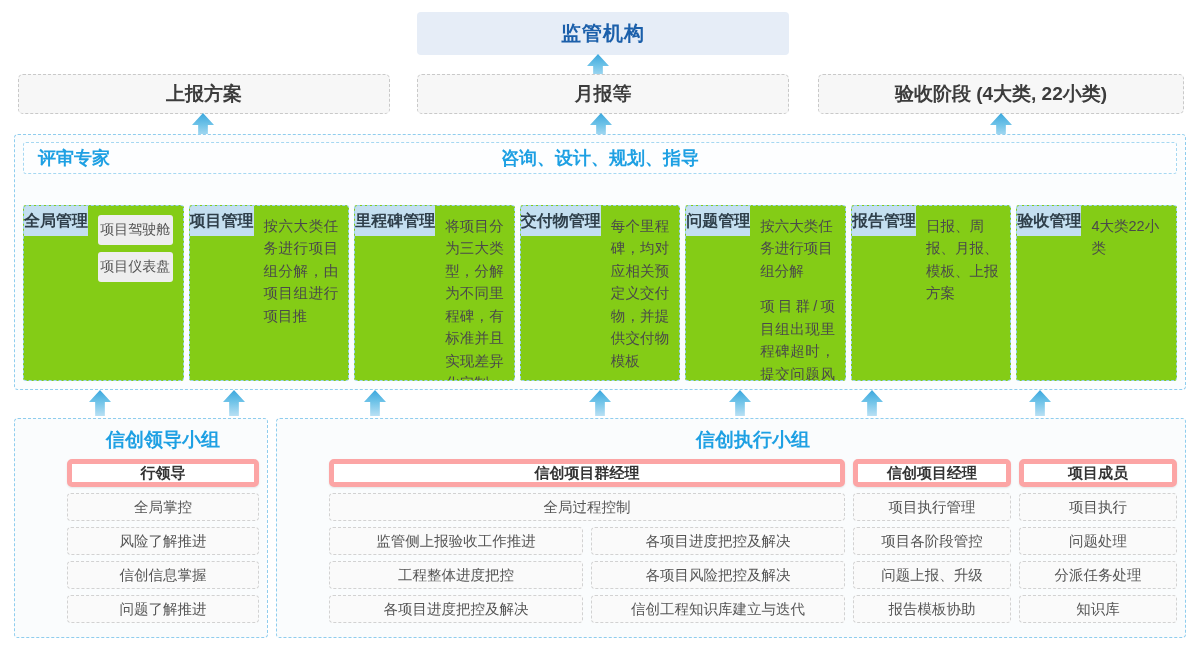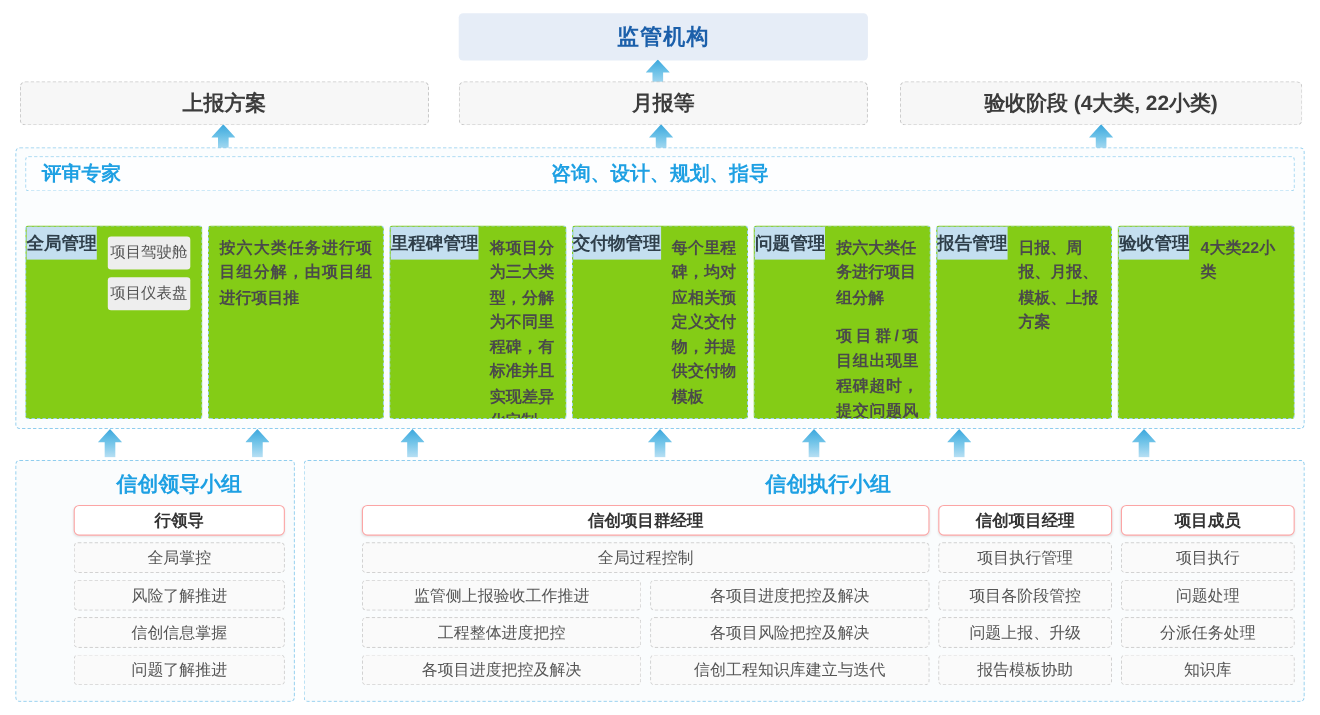--- a/index.html
+++ b/index.html
@@ -93,21 +93,20 @@
     background: #eeeeee;
     border-radius: 3px;
     height: 30px;
     display: flex; align-items: center; justify-content: center;
     color: #555; font-size: 14px;
   }
   .para {
     color: #4a4a4a; font-size: 14.5px; line-height: 1.55;
     text-align: justify; text-justify: inter-ideograph;
     margin-bottom: 6px;
-    font-weight: bold;
   }
   .para.plain { text-align: left; }
 
   
   .bottom-wrap { position: absolute; left: 14px; top: 418px; width: 1172px; height: 220px; }
   .bottom-group {
     position: absolute; top: 0; bottom: 0;
     border: 1px dashed #8fcdee;
     border-radius: 4px;
     background: #fafcfd;
@@ -117,21 +116,21 @@
   #grp-exec { left: 262px; right: 0px; width: 910px; }
 
   .grp-title {
     text-align: center; color: #1ea0e3; font-weight: bold;
     font-size: 19px; margin-top: 8px; margin-bottom: 6px;
   }
   .cols { display: flex; gap: 8px; padding: 0 8px 8px 8px; }
   .col { display: flex; flex-direction: column; gap: 6px; }
   .role-head {
     background: #ffffff;
-    border: 1px solid #fca5a5;
+    border: 5px solid #fca5a5;
     border-radius: 5px;
     height: 28px;
     display: flex; align-items: center; justify-content: center;
     color: #333; font-weight: bold; font-size: 15px;
     box-shadow: 0 1px 2px rgba(0,0,0,0.09);
   }
   .task {
     border: 1px dashed #d2d2d2;
     border-radius: 4px;
     background: #fafafa;
@@ -177,20 +176,21 @@
 
       <div class="card">
         <div class="card-title">全局管理</div>
         <div class="card-body">
           <div class="pill">项目驾驶舱</div>
           <div class="pill">项目仪表盘</div>
         </div>
       </div>
 
       <div class="card">
+        <div class="card-title">项目管理</div>
         <div class="card-body">
           <div class="para">按六大类任务进行项目组分解，由项目组进行项目推</div>
         </div>
       </div>
 
       <div class="card">
         <div class="card-title">里程碑管理</div>
         <div class="card-body">
           <div class="para">将项目分为三大类型，分解为不同里程碑，有标准并且实现差异化定制</div>
         </div>

